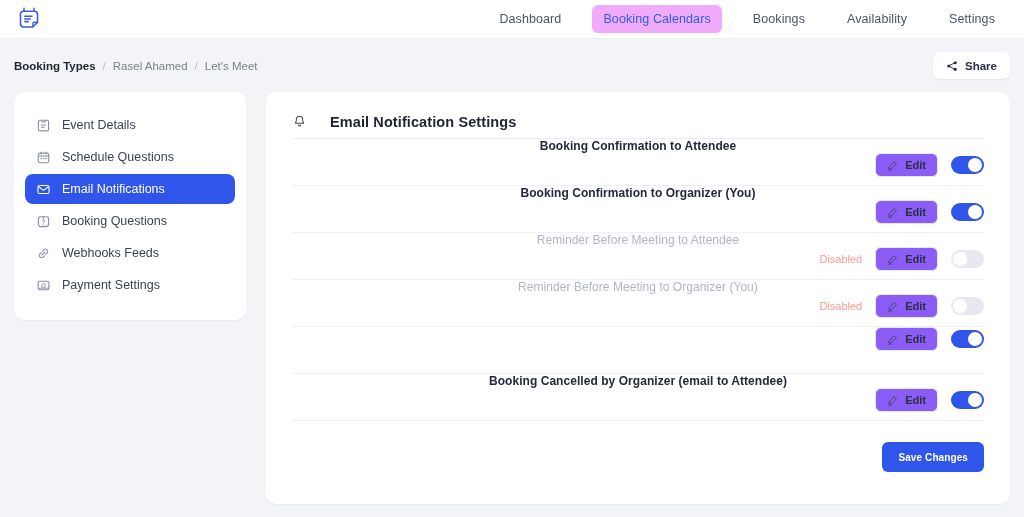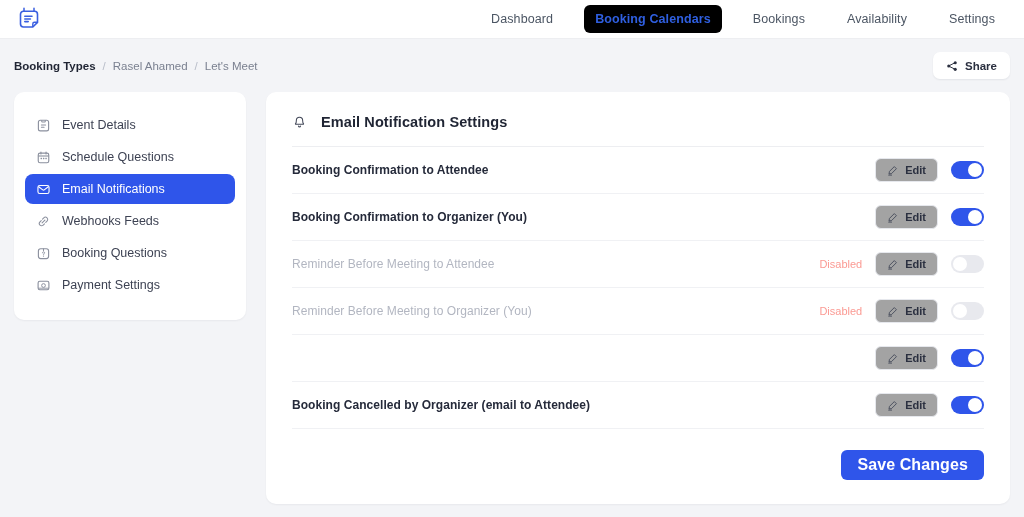--- a/index.html
+++ b/index.html
@@ -23,23 +23,23 @@
   .nav { margin-left: auto; display: flex; align-items: center; gap: 20px; padding-right: 4px; }
   .nav-item {
     font-size: 12.5px;
     color: #4b5563;
     padding: 7px 11px;
     border-radius: 6px;
     white-space: nowrap;
     letter-spacing: .1px;
   }
   .nav-item.active {
-    background: #000000;
+    background: #f0abfc;
     color: #2f5fe0;
-    font-weight: bold;
+    font-weight: normal;
   }
 
   
   .crumbbar {
     height: 53px;
     display: flex;
     align-items: center;
     padding: 0 14px;
   }
   .crumbs { display: flex; align-items: center; gap: 7px; font-size: 11.5px; }
@@ -103,51 +103,52 @@
   .main {
     flex: 1;
     background: #ffffff;
     border-radius: 10px;
     min-height: 412px;
     padding: 22px 26px 20px 26px;
     box-shadow: 0 1px 2px rgba(16,24,40,.05);
   }
   .main-head {
     display: flex;
-    align-items: flex-end;
-    gap: 14px;
-    padding-bottom: 16px;
+    align-items: flex-start;
+    gap: 23px;
+    padding-bottom: 8px;
     border-bottom: 1px solid #edeef1;
   }
   .main-head .bell { width: 15px; height: 15px; color: #434859; display: block; }
   .main-title {
     font-size: 14.5px;
     font-weight: bold;
     color: #1f2433;
     letter-spacing: .1px;
   }
 
   .row {
     display: flex;
     align-items: center;
     height: 47px;
     border-bottom: 1px solid #f0f1f4;
+    flex-direction: column;
   }
   .row-label {
     font-size: 12px;
     font-weight: bold;
     color: #252a3a;
     letter-spacing: .05px;
   }
   .row.off .row-label { color: #b2b6c1; font-weight: normal; }
   .row-right { margin-left: auto; display: flex; align-items: center; gap: 13px; }
   .disabled-tag { font-size: 11px; color: #fb9a93; }
 
   .edit-btn {
-    background: #a3a3a3;
+    background: #8b5cf6;
     border: 1px solid #e6e8ed;
     border-radius: 6px;
     height: 24px;
     padding: 0 11px;
     display: flex;
     align-items: center;
     gap: 7px;
     font-size: 11px;
     color: #2b3040;
     font-weight: bold;
@@ -177,21 +178,21 @@
     justify-content: flex-end;
     padding-top: 21px;
   }
   .save-btn {
     background: #2f55ea;
     color: #ffffff;
     border: none;
     border-radius: 6px;
     height: 30px;
     padding: 0 16px;
-    font-size: 16px;
+    font-size: 10px;
     font-weight: bold;
     font-family: "Liberation Sans", sans-serif;
     letter-spacing: .1px;
   }
 </style>
 </head>
 <body>
 
 <div class="topbar">
   <div class="logo-wrap">
@@ -258,35 +259,35 @@
     <div class="side-item active">
       <svg class="side-icon" viewBox="0 0 20 20" fill="none">
         <rect x="2.6" y="4.6" width="14.8" height="10.8" rx="2.4" stroke="currentColor" stroke-width="1.5"></rect>
         <path d="M3.6 6.4l5.4 4.1c.6.5 1.4.5 2 0l5.4-4.1" stroke="currentColor" stroke-width="1.5" stroke-linecap="round"></path>
       </svg>
       <span>Email Notifications</span>
     </div>
 
     <div class="side-item">
       <svg class="side-icon" viewBox="0 0 20 20" fill="none">
-        <path d="M8.1 11.9l3.8-3.8" stroke="currentColor" stroke-width="1.4" stroke-linecap="round"></path>
-        <path d="M11.3 13.2l-1.7 1.7a3 3 0 01-4.3-4.3l1.7-1.7" stroke="currentColor" stroke-width="1.4" stroke-linecap="round"></path>
-        <path d="M8.7 6.8l1.7-1.7a3 3 0 014.3 4.3l-1.7 1.7" stroke="currentColor" stroke-width="1.4" stroke-linecap="round"></path>
-      </svg>
-      <span>Webhooks Feeds</span>
-    </div>
-
-    <div class="side-item">
-      <svg class="side-icon" viewBox="0 0 20 20" fill="none">
         <rect x="3.2" y="3.6" width="13.6" height="13.2" rx="3" stroke="currentColor" stroke-width="1.5"></rect>
         <path d="M10 3.6V6" stroke="currentColor" stroke-width="1.4" stroke-linecap="round"></path>
         <path d="M8.6 9.1c0-.8.6-1.4 1.4-1.4s1.4.6 1.4 1.4c0 1-1.4 1.1-1.4 2.1" stroke="currentColor" stroke-width="1.3" stroke-linecap="round"></path>
         <circle cx="10" cy="13.4" r=".85" fill="currentColor"></circle>
       </svg>
       <span>Booking Questions</span>
+    </div>
+
+    <div class="side-item">
+      <svg class="side-icon" viewBox="0 0 20 20" fill="none">
+        <path d="M8.1 11.9l3.8-3.8" stroke="currentColor" stroke-width="1.4" stroke-linecap="round"></path>
+        <path d="M11.3 13.2l-1.7 1.7a3 3 0 01-4.3-4.3l1.7-1.7" stroke="currentColor" stroke-width="1.4" stroke-linecap="round"></path>
+        <path d="M8.7 6.8l1.7-1.7a3 3 0 014.3 4.3l-1.7 1.7" stroke="currentColor" stroke-width="1.4" stroke-linecap="round"></path>
+      </svg>
+      <span>Webhooks Feeds</span>
     </div>
 
     <div class="side-item">
       <svg class="side-icon" viewBox="0 0 20 20" fill="none">
         <rect x="2.8" y="4.4" width="14.4" height="11.2" rx="2.2" stroke="currentColor" stroke-width="1.5"></rect>
         <circle cx="10" cy="10" r="2.5" stroke="currentColor" stroke-width="1.3"></circle>
         <path d="M2.8 13.6h14.4" stroke="currentColor" stroke-width="1.2"></path>
       </svg>
       <span>Payment Settings</span>
     </div>

